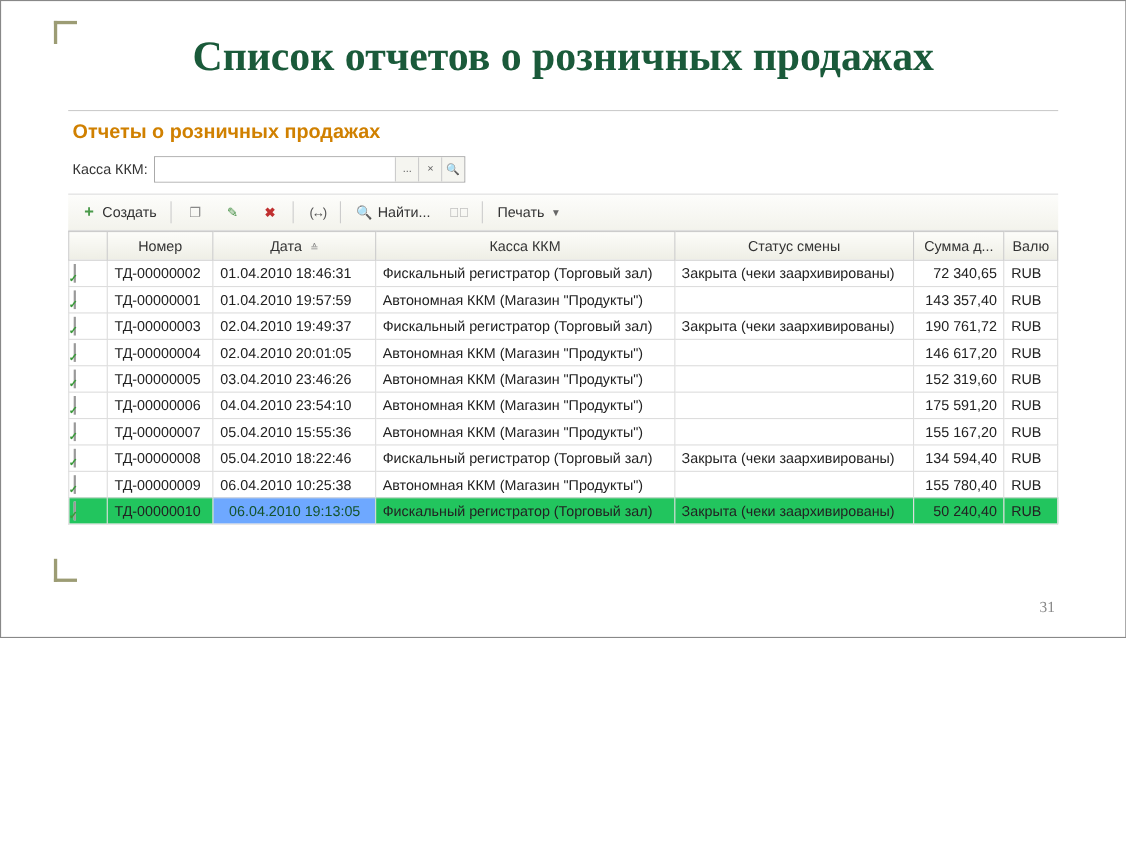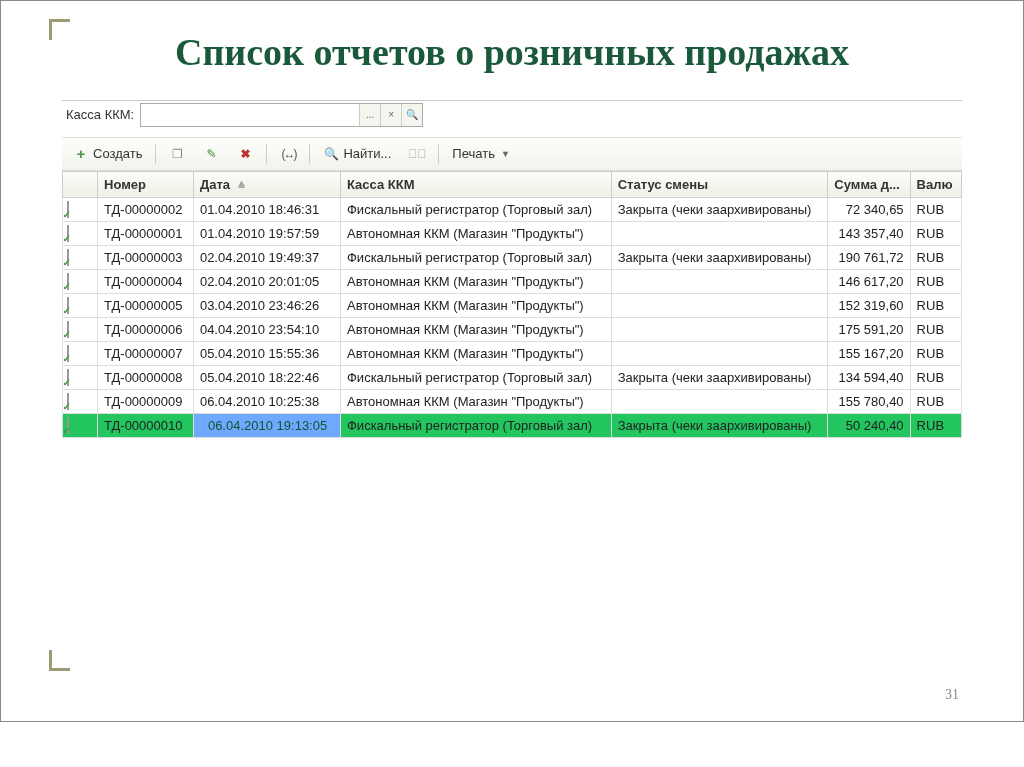--- a/index.html
+++ b/index.html
@@ -6,21 +6,21 @@
     margin: 0;
     padding: 0;
     width: 1024px;
     height: 767px;
     font-family: Arial, sans-serif;
     background: #fff;
     position: relative;
   }
   .slide {
     width: 1024px;
-    height: 722px;
+    height: 580px;
     border: 1px solid #888;
     box-sizing: border-box;
     padding: 20px 50px;
     position: relative;
     background: #fff;
   }
   .corner {
     position: absolute;
     width: 18px;
     height: 18px;
@@ -128,22 +128,22 @@
   }
   .grid {
     width: 100%;
     border-collapse: collapse;
     font-size: 13px;
   }
   .grid th {
     background: linear-gradient(#fdfdfa, #efefe6);
     border: 1px solid #ccc;
     padding: 5px 6px;
-    text-align: left;
-    font-weight: bold;
+    text-align: center;
+    font-weight: normal;
     color: #333;
     white-space: nowrap;
   }
   .grid td {
     border: 1px solid #ddd;
     padding: 4px 6px;
     white-space: nowrap;
     color: #222;
   }
   .grid td.num { text-align: right; }
@@ -172,20 +172,21 @@
 </head>
 <body>
 
 <div class="slide">
   <div class="corner tl"></div>
   <div class="corner bl"></div>
 
   <h1 class="slide-title">Список отчетов о розничных продажах</h1>
 
   <div class="app-window">
+    <div class="window-title">Отчеты о розничных продажах</div>
 
     <div class="filter-row">
       <label>Касса ККМ:</label>
       <div class="filter-input-wrap">
         <input class="filter-input" value="" style="">
         <div class="filter-btn">...</div>
         <div class="filter-btn">×</div>
         <div class="filter-btn">🔍</div>
       </div>
     </div>

